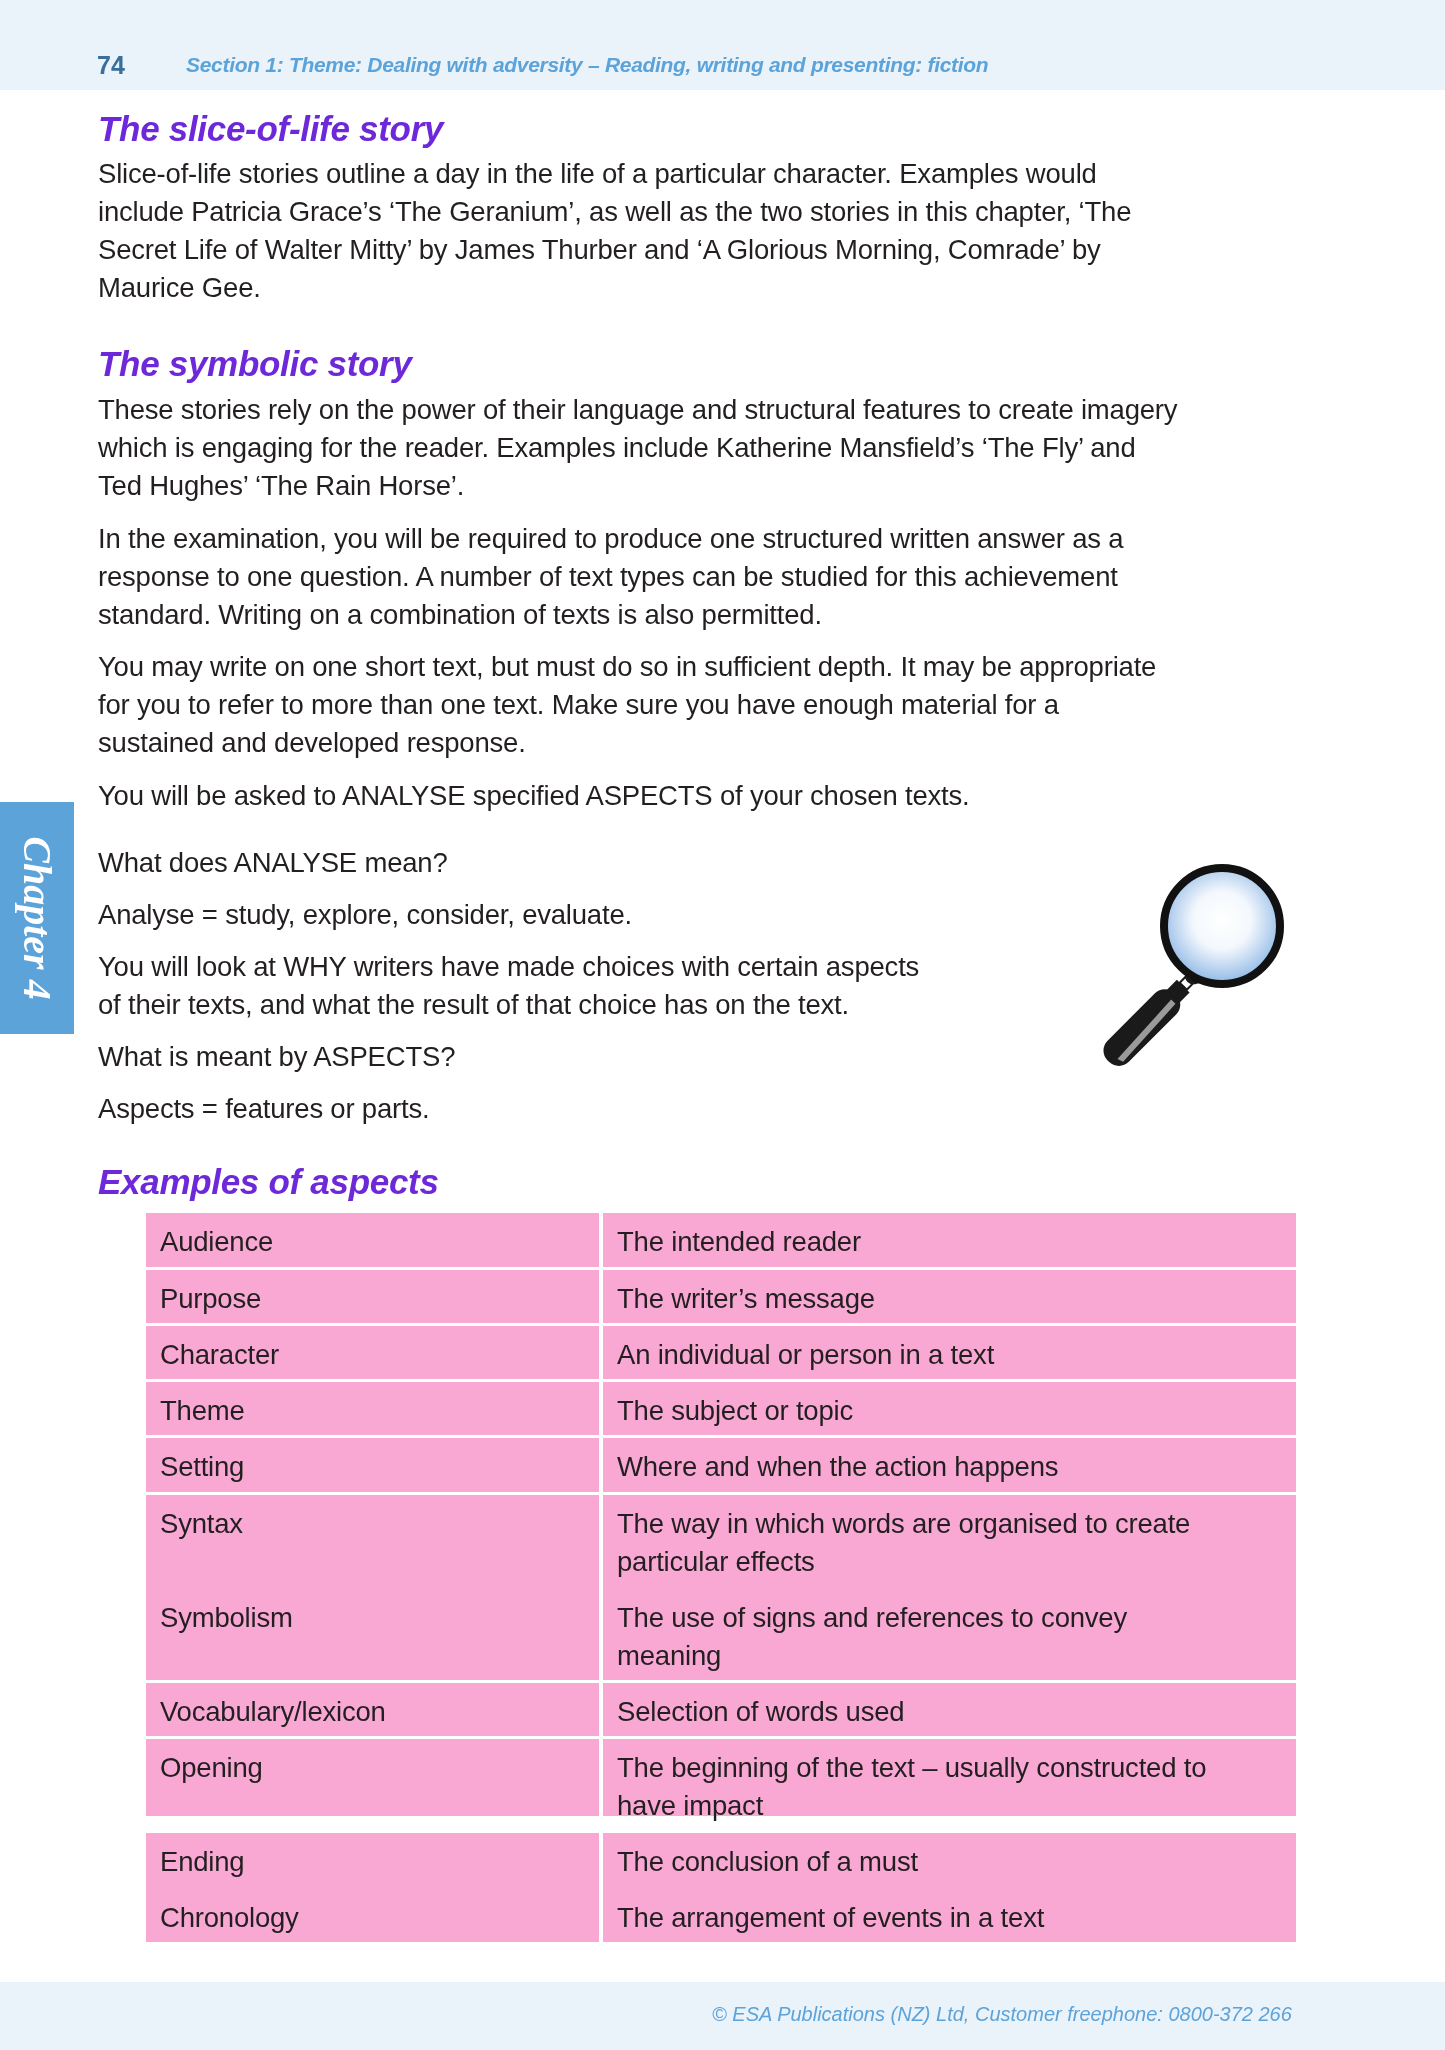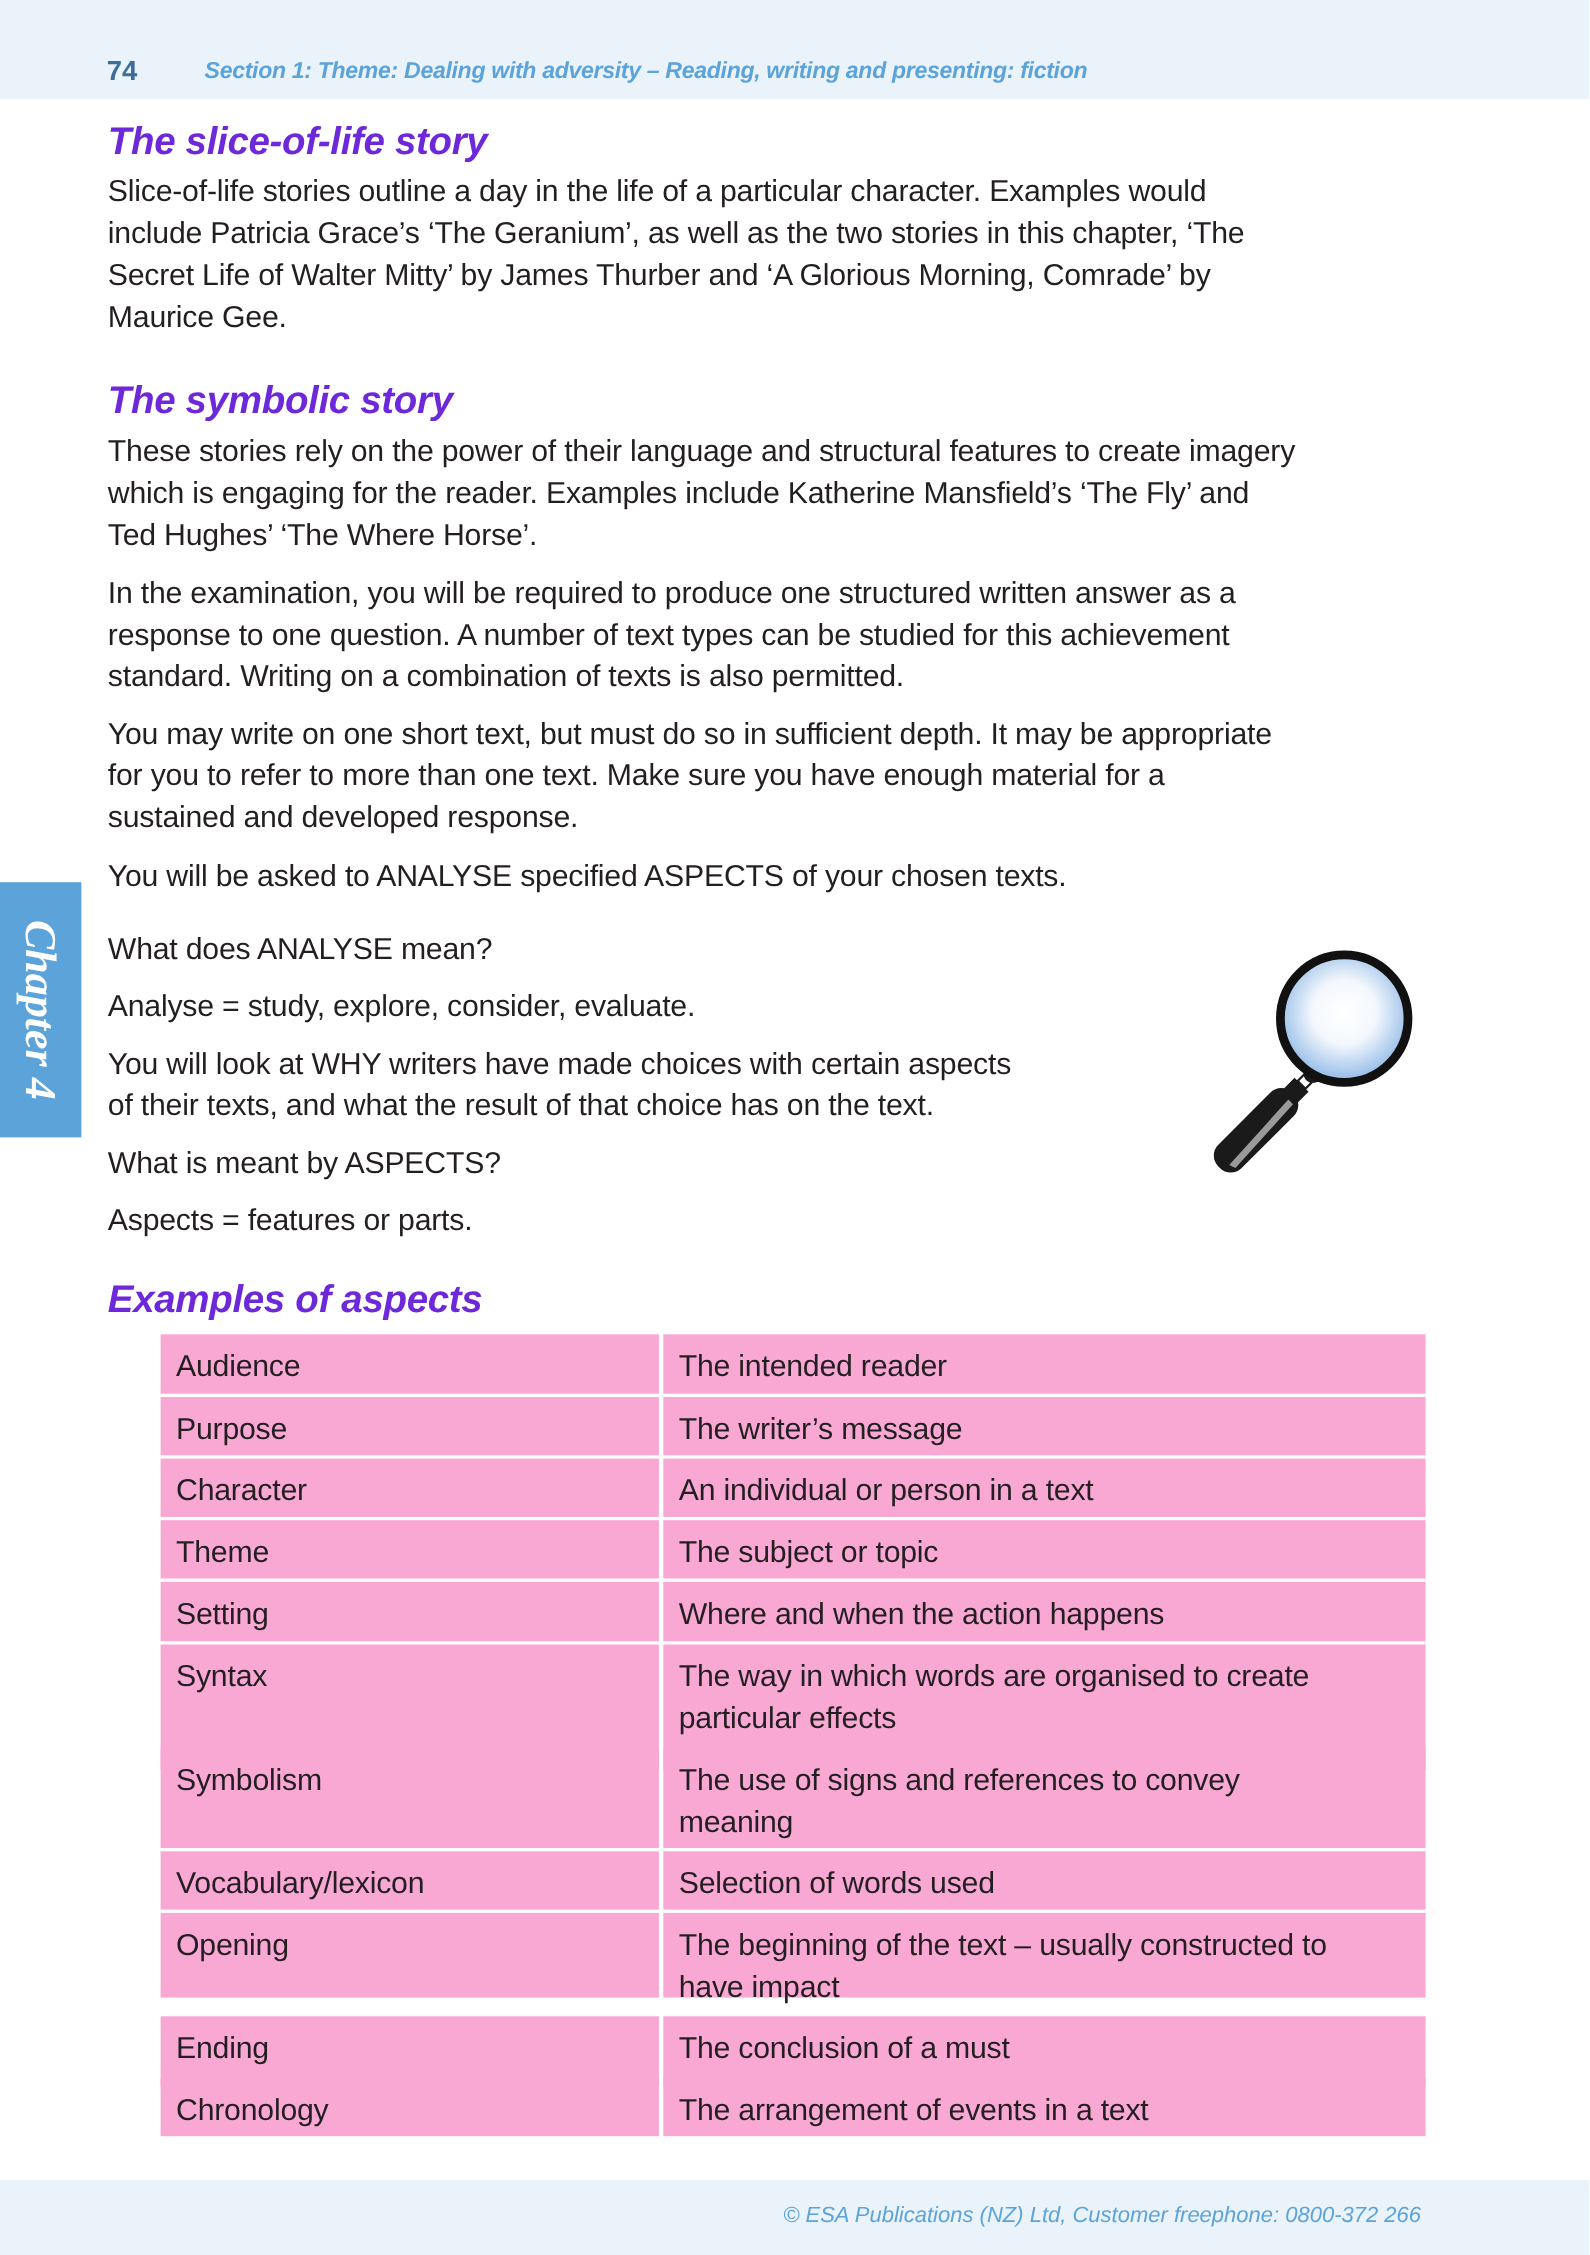--- a/index.html
+++ b/index.html
@@ -89,21 +89,21 @@
     <span class="line">Slice-of-life stories outline a day in the life of a particular character. Examples would</span>
     <span class="line">include Patricia Grace’s ‘The Geranium’, as well as the two stories in this chapter, ‘The</span>
     <span class="line">Secret Life of Walter Mitty’ by James Thurber and ‘A Glorious Morning, Comrade’ by</span>
     <span class="line">Maurice Gee.</span>
   </p>
 
   <h2 class="section-heading" style="top:342px">The symbolic story</h2>
   <p class="para" style="top:391px">
     <span class="line">These stories rely on the power of their language and structural features to create imagery</span>
     <span class="line">which is engaging for the reader. Examples include Katherine Mansfield’s ‘The Fly’ and</span>
-    <span class="line">Ted Hughes’ ‘The Where Horse’.</span>
+    <span class="line">Ted Hughes’ ‘The Rain Horse’.</span>
   </p>
   <p class="para" style="top:520px">
     <span class="line">In the examination, you will be required to produce one structured written answer as a</span>
     <span class="line">response to one question. A number of text types can be studied for this achievement</span>
     <span class="line">standard. Writing on a combination of texts is also permitted.</span>
   </p>
   <p class="para" style="top:648px">
     <span class="line">You may write on one short text, but must do so in sufficient depth. It may be appropriate</span>
     <span class="line">for you to refer to more than one text. Make sure you have enough material for a</span>
     <span class="line">sustained and developed response.</span>

